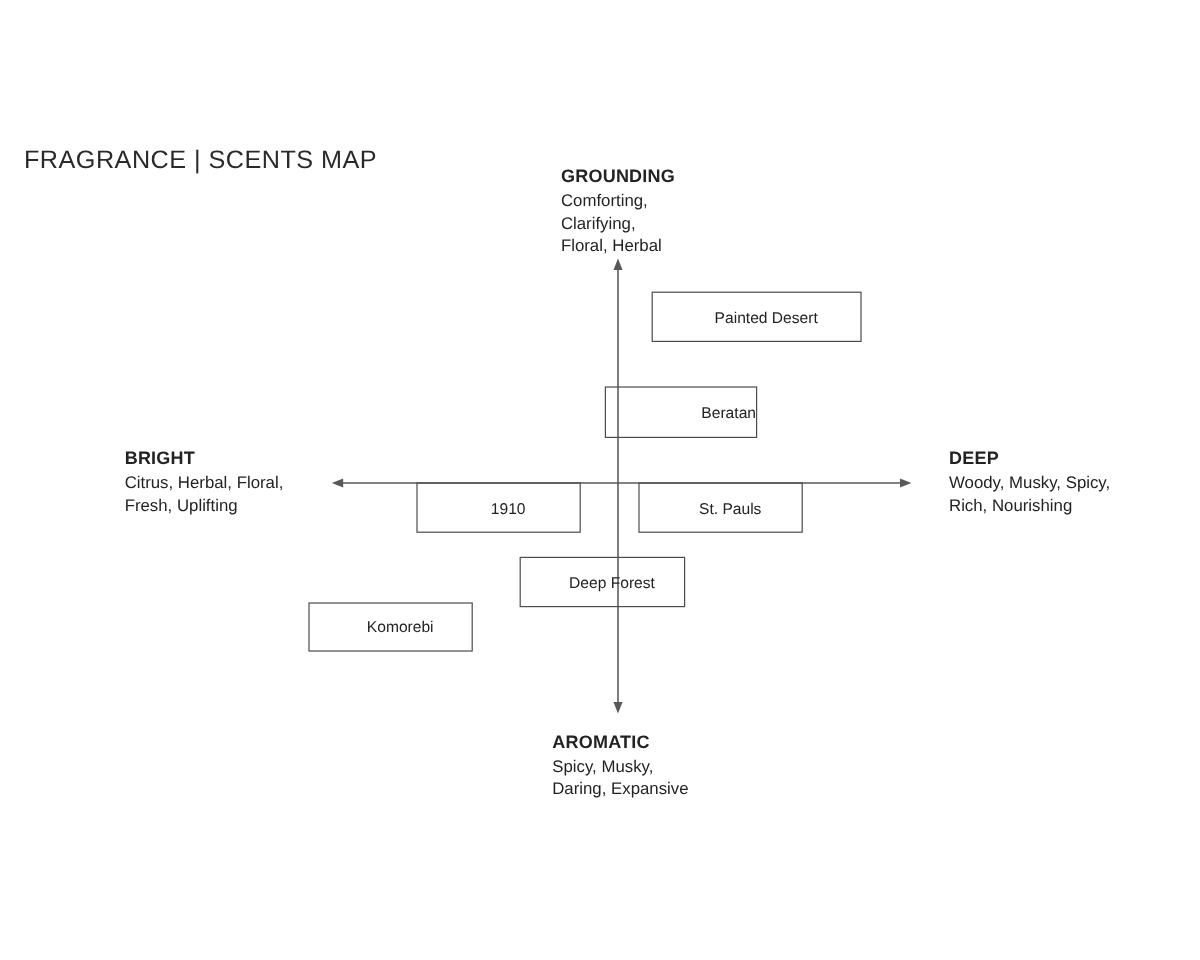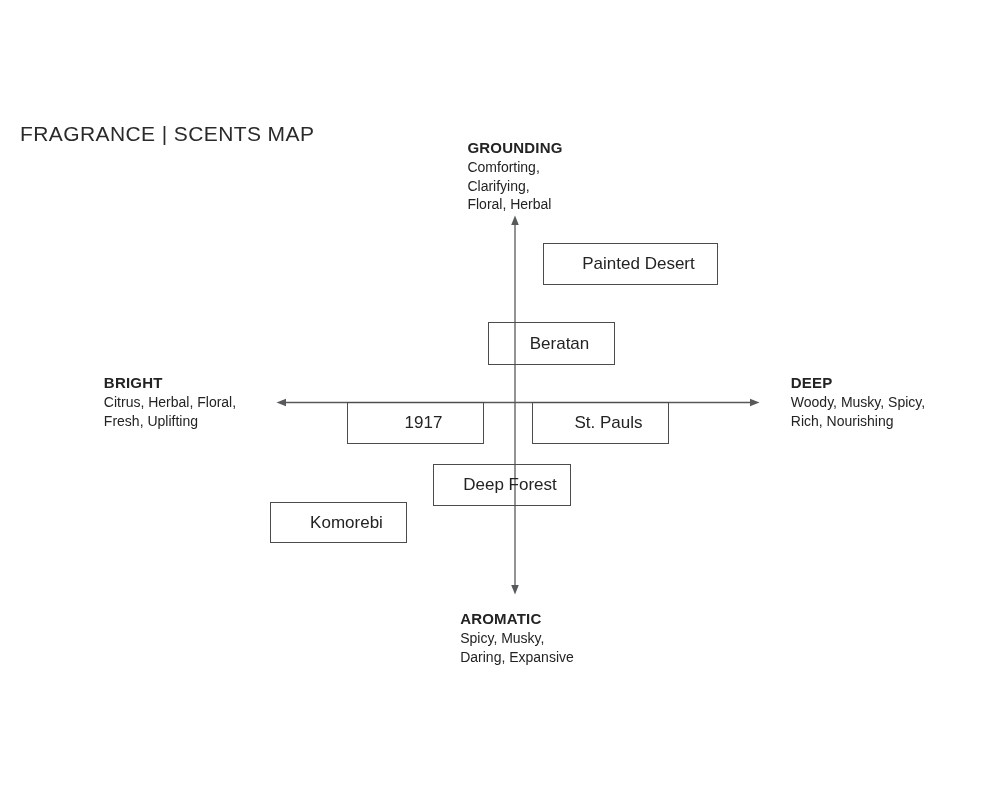--- a/index.html
+++ b/index.html
@@ -60,21 +60,21 @@
   .axis-bottom { left: 517px; top: 610px; }
   .axis-left   { left: 170px; top: 374px; }
   .axis-right  { left: 858px; top: 374px; }
   .scent-box {
     position: absolute;
     border: 1.5px solid var(--box-border);
     background: transparent;
     display: flex;
     align-items: center;
     justify-content: center;
-    font-size: 17px;
+    font-size: 13px;
     color: var(--text);
     white-space: nowrap;
     padding-left: 16px;
   }
 </style>
 </head>
 <body>
 
 <div class="canvas">
 
@@ -111,30 +111,30 @@
   <div class="axis-label axis-bottom">
     <div class="axis-title">AROMATIC</div>
     <div class="axis-desc">Spicy, Musky,</div>
     <div class="axis-desc">Daring, Expansive</div>
   </div>
 
   <div>
       <div class="scent-box" style="left: 543px; top: 243px; width: 175px; height: 42px;">
         <span>Painted Desert</span>
       </div>
-      <div class="scent-box" style="left: 488px; top: 322px; width: 127px; height: 43px;">
+      <div class="scent-box" style="left: 504px; top: 322px; width: 127px; height: 43px; justify-content: flex-end;">
         <span>Beratan</span>
       </div>
       <div class="scent-box" style="left: 347px; top: 402px; width: 137px; height: 42px;">
-        <span>1917</span>
+        <span>1910</span>
       </div>
       <div class="scent-box" style="left: 504px; top: 402px; width: 137px; height: 42px; margin-left: 28px;">
         <span>St. Pauls</span>
       </div>
       <div class="scent-box" style="left: 433px; top: 464px; width: 138px; height: 42px; text-align: center;">
         <span>Deep Forest</span>
       </div>
-      <div class="scent-box" style="left: 270px; top: 502px; width: 137px; height: 41px; align-items: center;">
+      <div class="scent-box" style="left: 257px; top: 502px; width: 137px; height: 41px; align-items: center;">
         <span>Komorebi</span>
       </div>
     </div>
 
 </div>
 
 </body></html>

